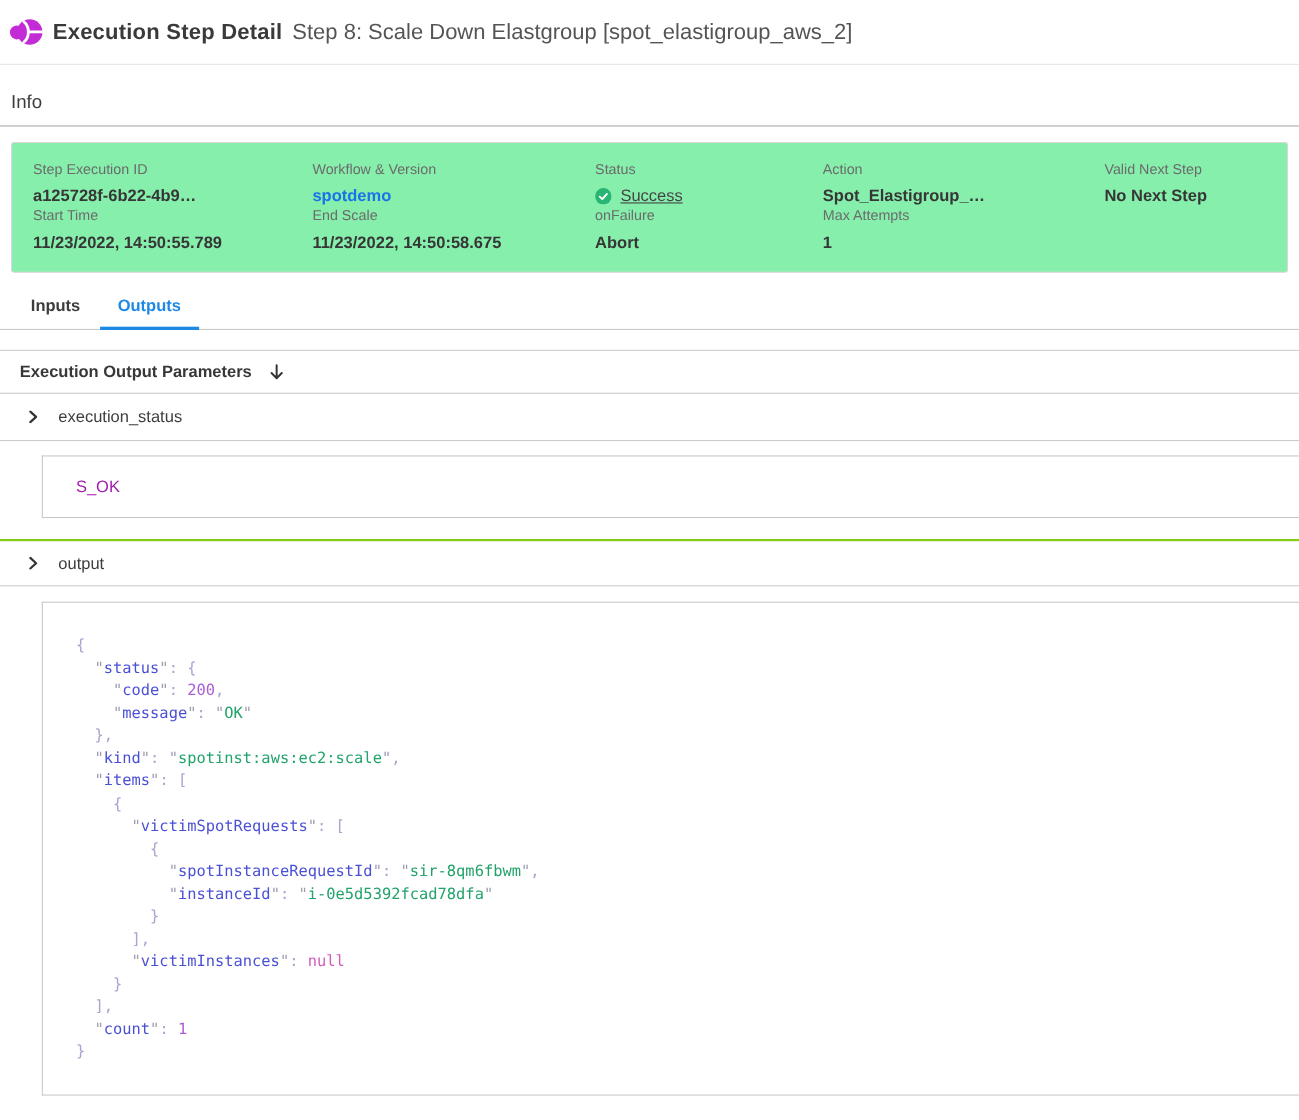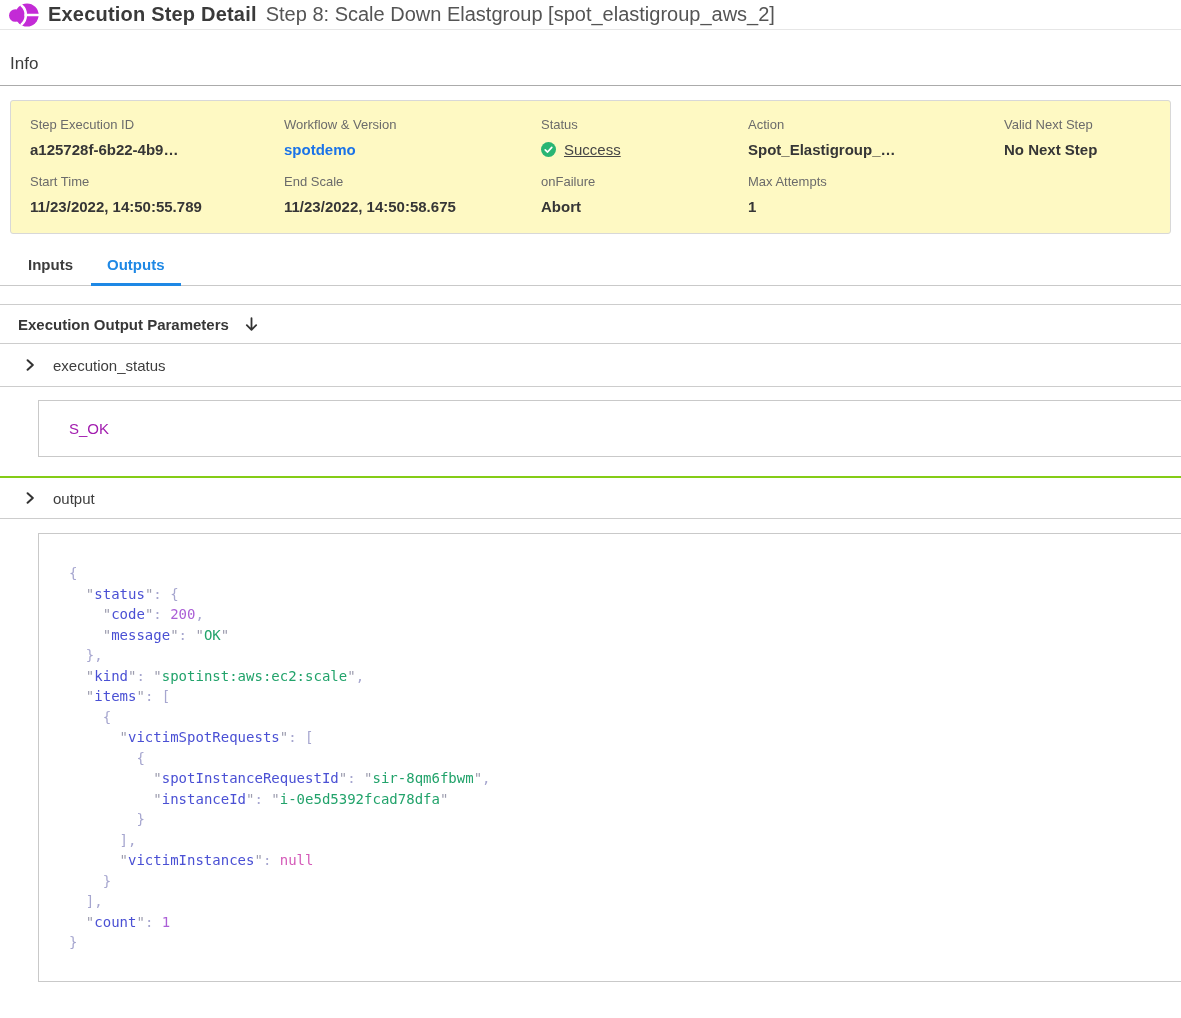--- a/index.html
+++ b/index.html
@@ -5,43 +5,42 @@
   * { margin:0; padding:0; box-sizing:border-box; }
   html,body { background:#fff; }
   body {
     width:1181px; height:1018px; overflow:hidden;
     font-family:"Liberation Sans", sans-serif;
     color:#333;
   }
 
   
   .app-header {
-    height:30px; display:flex; align-items:center;
+    height:59px; display:flex; align-items:center;
     padding-left:9px; border-bottom:1px solid #e6e6e6;
   }
   .logo { width:30px; height:30px; flex:0 0 auto; margin-right:9px; }
   .page-title { font-size:20px; font-weight:700; color:#3a3a3a; letter-spacing:.2px; }
   .page-subtitle { font-size:20px; font-weight:400; color:#545454; margin-left:9px; }
 
   
   .info-section {
     padding:24px 0 11px 10px;
     font-size:17px; color:#3d3d3d;
     border-bottom:1px solid #ababab;
   }
 
   
   .info-card {
     margin:14px 10px 0 10px;
     border:1px solid #d8d8d8; border-radius:3px;
     display:grid;
     grid-template-columns:254px 257px 207px 256px 1fr;
-    row-gap:15px;
     padding:16px 0 18px 19px;
-    background:#fef9c3;
+    background:#86efac;
   }
   .field-label { font-size:13px; color:#6b6b6b; margin-bottom:9px; }
   .field-value { font-size:15px; font-weight:700; color:#363636; }
   .field-value.link { color:var(--link-blue,#1a73e8); font-weight:700; text-decoration:none; cursor:pointer; }
   .field-value.status { font-weight:400; color:#454545; display:flex; align-items:center; gap:8px;text-decoration:underline; }
 
   
   .tabbar {
     margin-top:12px; padding-left:12px;
     display:flex; gap:2px;

